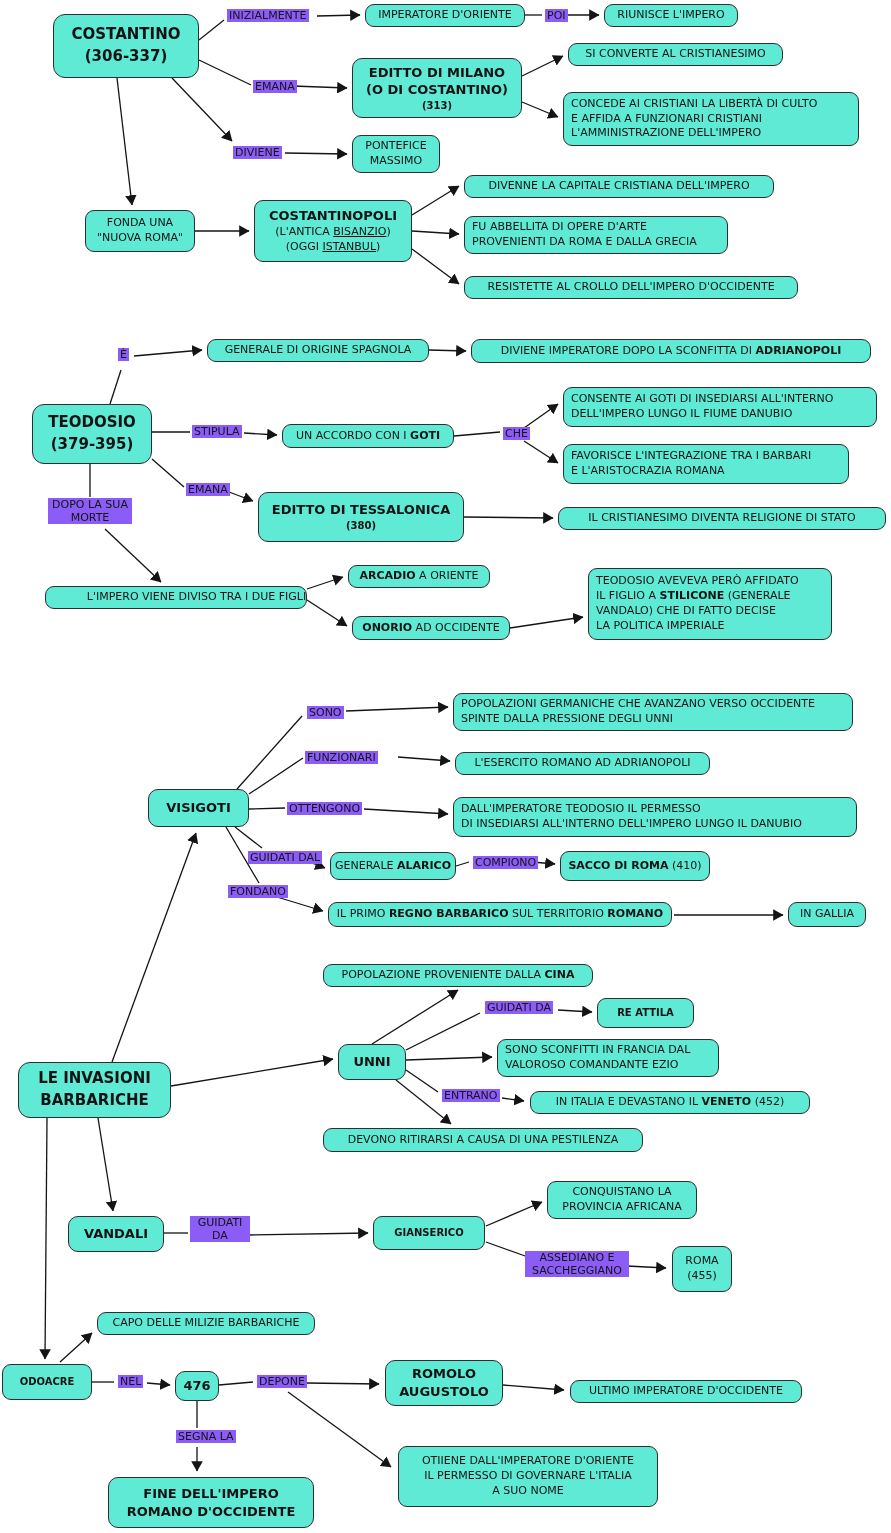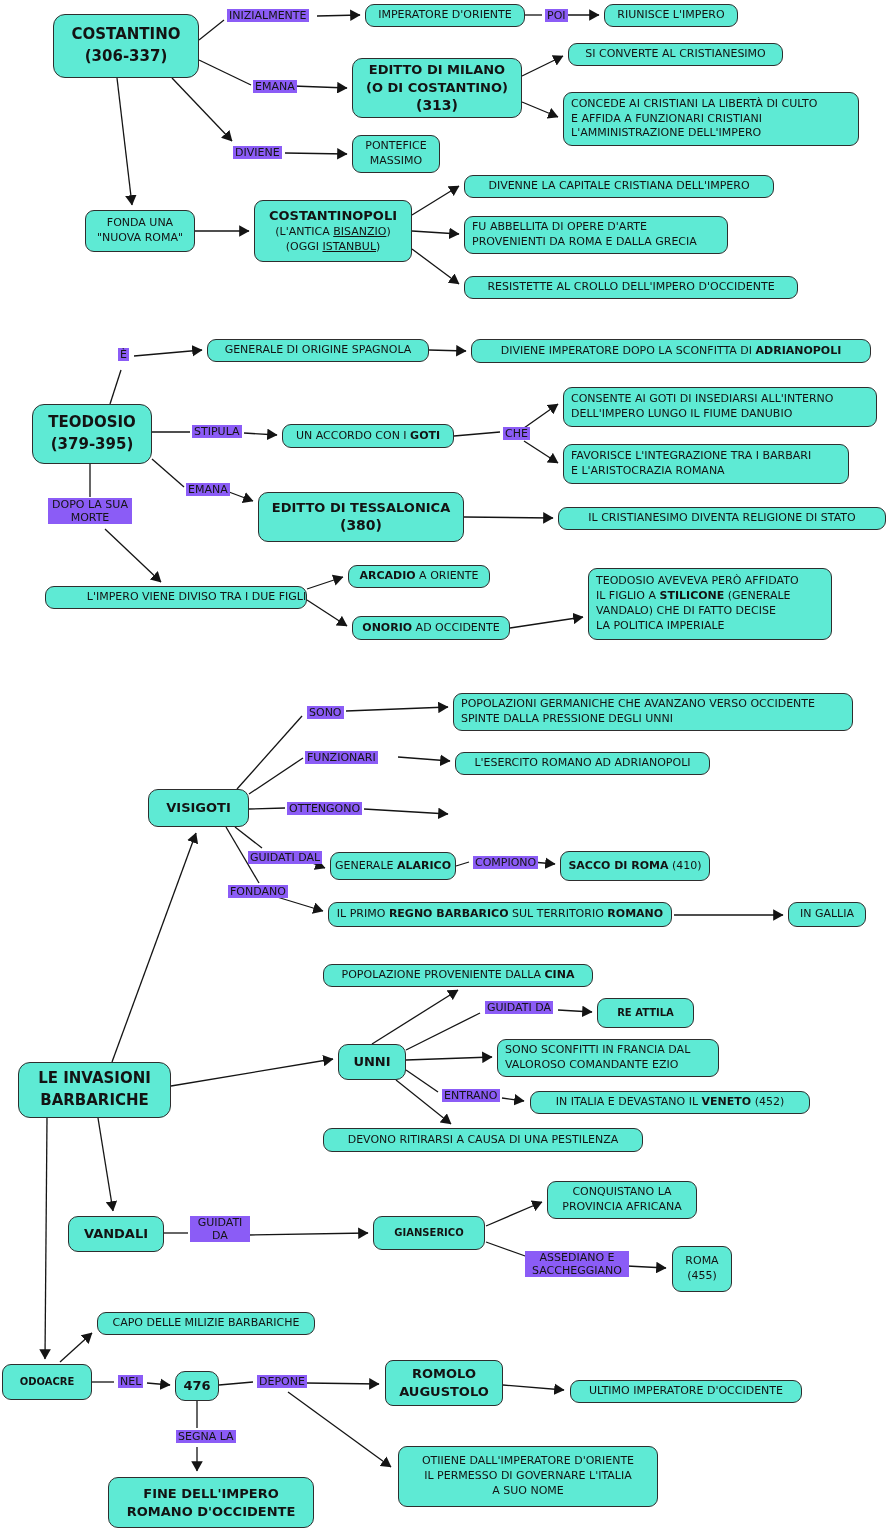--- a/index.html
+++ b/index.html
@@ -8,21 +8,21 @@
           font-family:"DejaVu Sans",sans-serif;}
   #edges{position:absolute;left:0;top:0;width:891px;height:1533px;}
   .box{position:absolute;box-sizing:border-box;background:#5eead4;border:1.4px solid #2e2e2e;
        border-radius:9px;color:#131313;font-size:11px;line-height:1.35;
        display:flex;flex-direction:column;justify-content:center;align-items:center;
        text-align:center;padding:2px 7px;white-space:nowrap;}
   .box.l{align-items:flex-start;text-align:left;}
   .big{font-size:15px;font-weight:bold;border-radius:12px;line-height:1.45;}
   .med{font-size:13px;font-weight:bold;border-radius:10px;}
   .sb{font-size:10px;font-weight:bold;border-radius:9px;}
-  .sub{font-size:14px;}
+  .sub{font-size:10px;}
   .lbl{position:absolute;color:#141414;font-size:11px;line-height:1.2;background:#8b5cf6;
        white-space:nowrap;padding:0 2px;text-align:center;}
   u{text-decoration:underline;}
   b{font-weight:bold;}
 </style>
 </head>
 <body>
 
 <div id="canvas">
 
@@ -214,20 +214,24 @@
   <div>SPINTE DALLA PRESSIONE DEGLI UNNI</div>
 </div>
 <div class="lbl" style="left:305px;top:751px;">FUNZIONARI</div>
 <div class="box" style="left:455px;top:752px;width:255px;height:23px;">
   <div>L'ESERCITO ROMANO AD ADRIANOPOLI</div>
 </div>
 <div class="box med" style="left:148px;top:789px;width:101px;height:38px;">
   <div>VISIGOTI</div>
 </div>
 <div class="lbl" style="left:287px;top:802px;">OTTENGONO</div>
+<div class="box l" style="left:453px;top:797px;width:404px;height:40px;">
+  <div>DALL'IMPERATORE TEODOSIO IL PERMESSO</div>
+  <div>DI INSEDIARSI ALL'INTERNO DELL'IMPERO LUNGO IL DANUBIO</div>
+</div>
 <div class="lbl" style="left:248px;top:851px;">GUIDATI DAL</div>
 <div class="box" style="left:330px;top:852px;width:126px;height:28px;">
   <div><span>GENERALE </span><b>ALARICO</b></div>
 </div>
 <div class="lbl" style="left:473px;top:856px;">COMPIONO</div>
 <div class="box" style="left:560px;top:851px;width:150px;height:30px;">
   <div><b>SACCO DI ROMA</b><span> (410)</span></div>
 </div>
 <div class="lbl" style="left:228px;top:885px;">FONDANO</div>
 <div class="box" style="left:328px;top:902px;width:344px;height:25px;">
@@ -290,21 +294,21 @@
   <div>CAPO DELLE MILIZIE BARBARICHE</div>
 </div>
 <div class="box sb" style="left:2px;top:1364px;width:90px;height:36px;">
   <div>ODOACRE</div>
 </div>
 <div class="lbl" style="left:118px;top:1375px;">NEL</div>
 <div class="box med" style="left:175px;top:1371px;width:44px;height:30px;">
   <div>476</div>
 </div>
 <div class="lbl" style="left:257px;top:1375px;">DEPONE</div>
-<div class="box med" style="left:385px;top:1360px;width:118px;height:46px;border-radius:8px;">
+<div class="box med" style="left:385px;top:1360px;width:118px;height:46px;">
   <div>ROMOLO</div>
   <div>AUGUSTOLO</div>
 </div>
 <div class="box" style="left:570px;top:1380px;width:232px;height:23px;">
   <div>ULTIMO IMPERATORE D'OCCIDENTE</div>
 </div>
 <div class="lbl" style="left:176px;top:1430px;">SEGNA LA</div>
 <div class="box med" style="left:108px;top:1477px;width:206px;height:51px;">
   <div>FINE DELL'IMPERO</div>
   <div>ROMANO D'OCCIDENTE</div>

